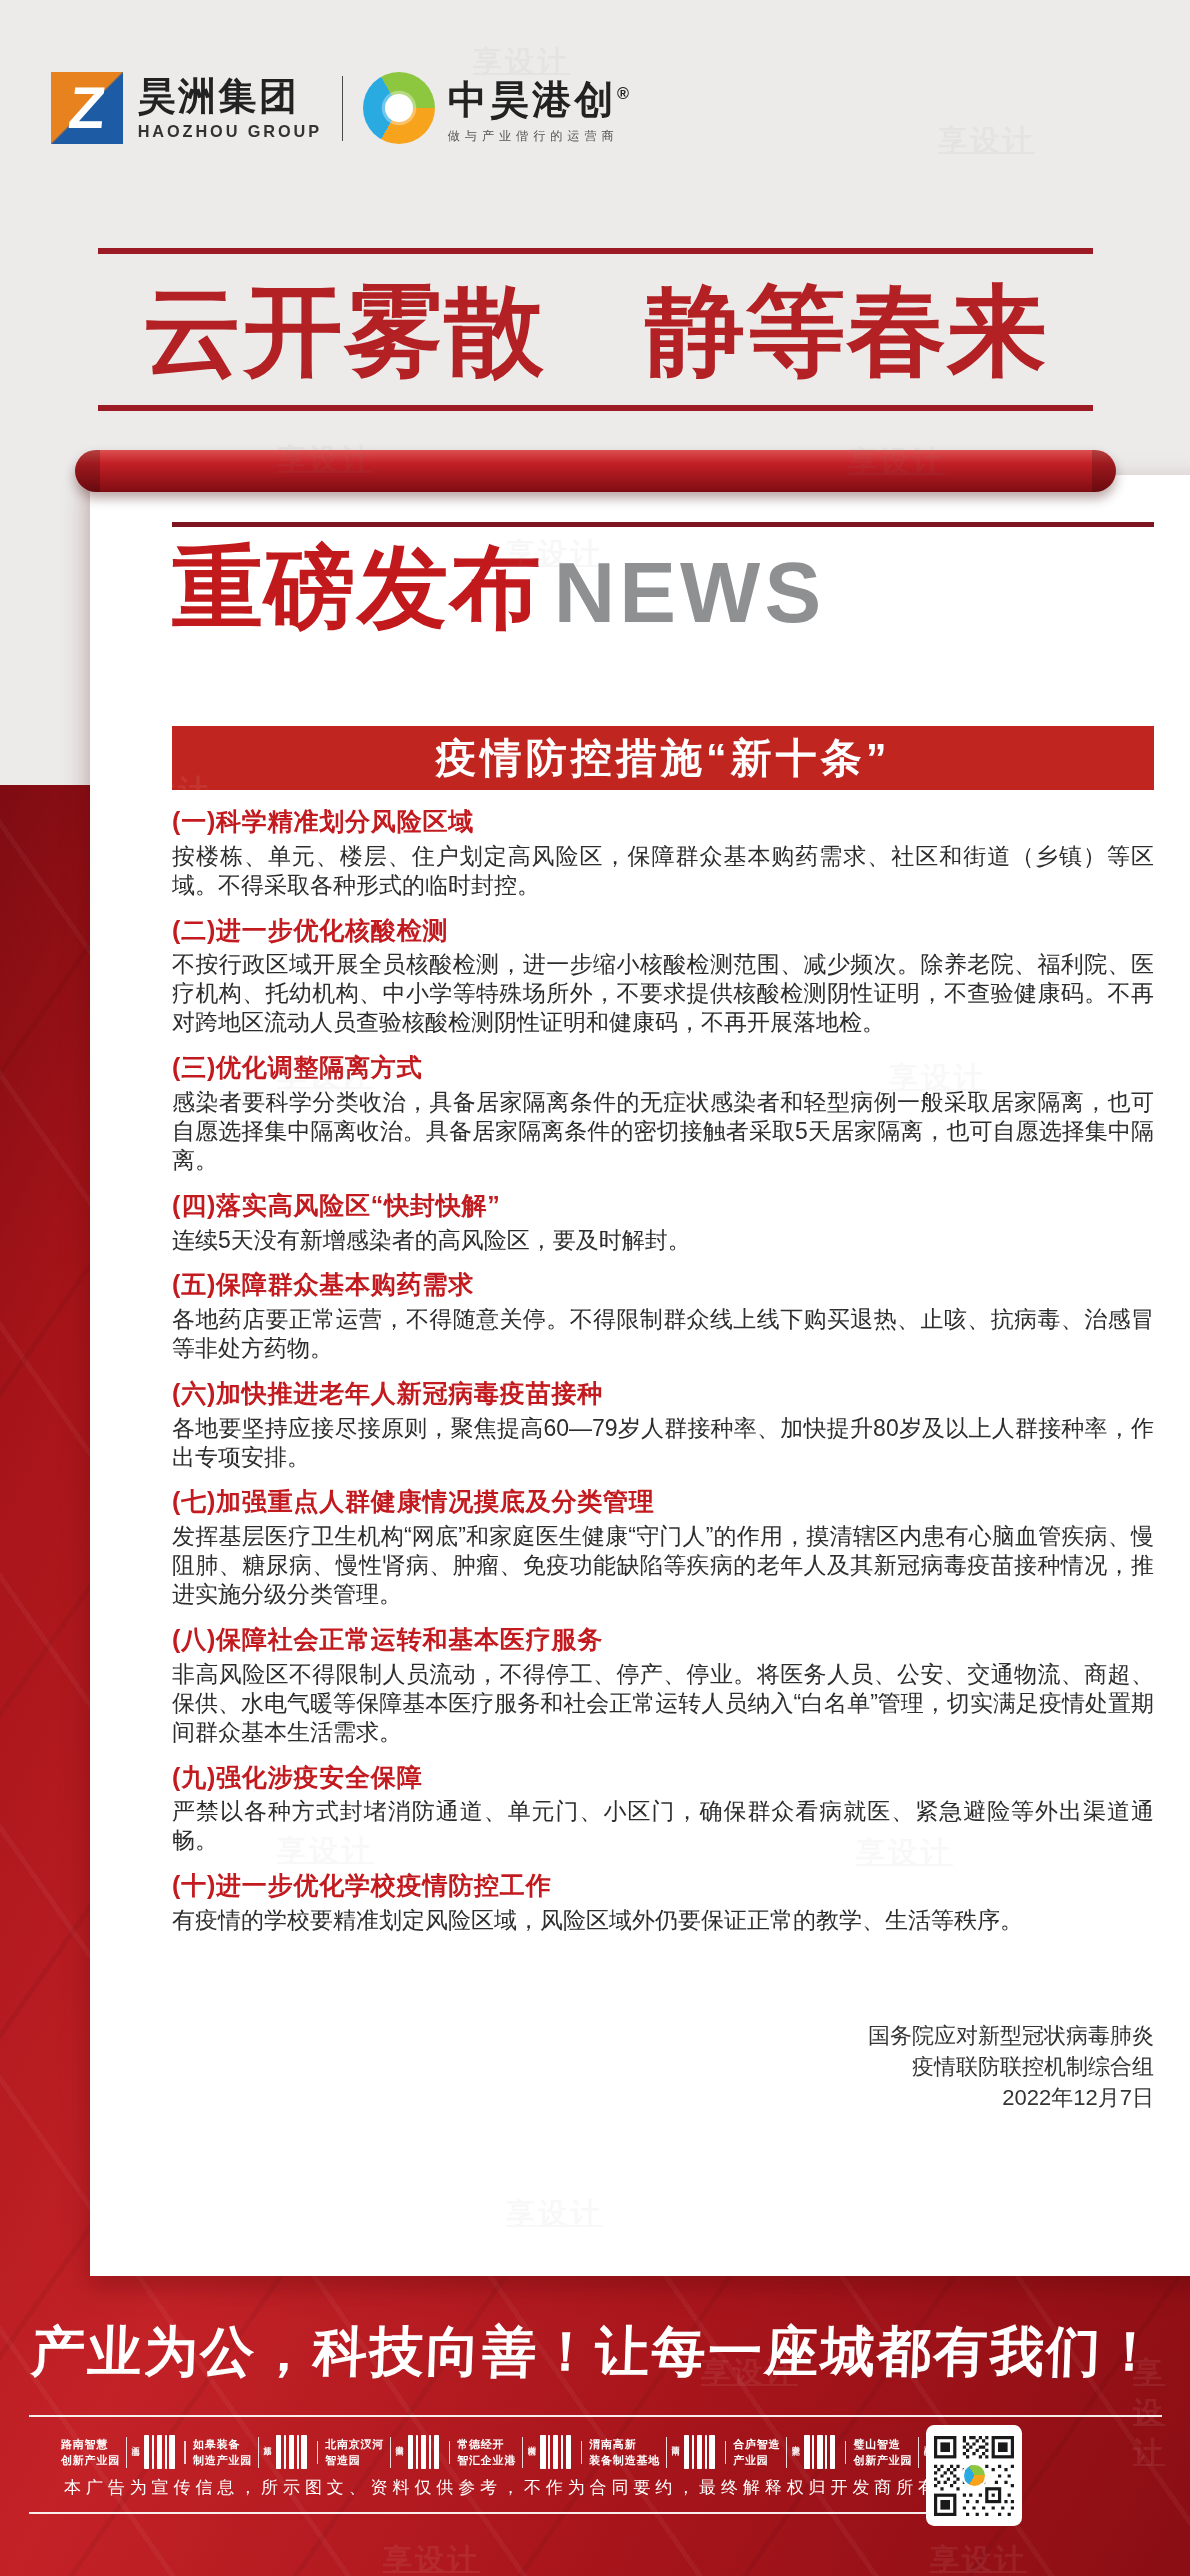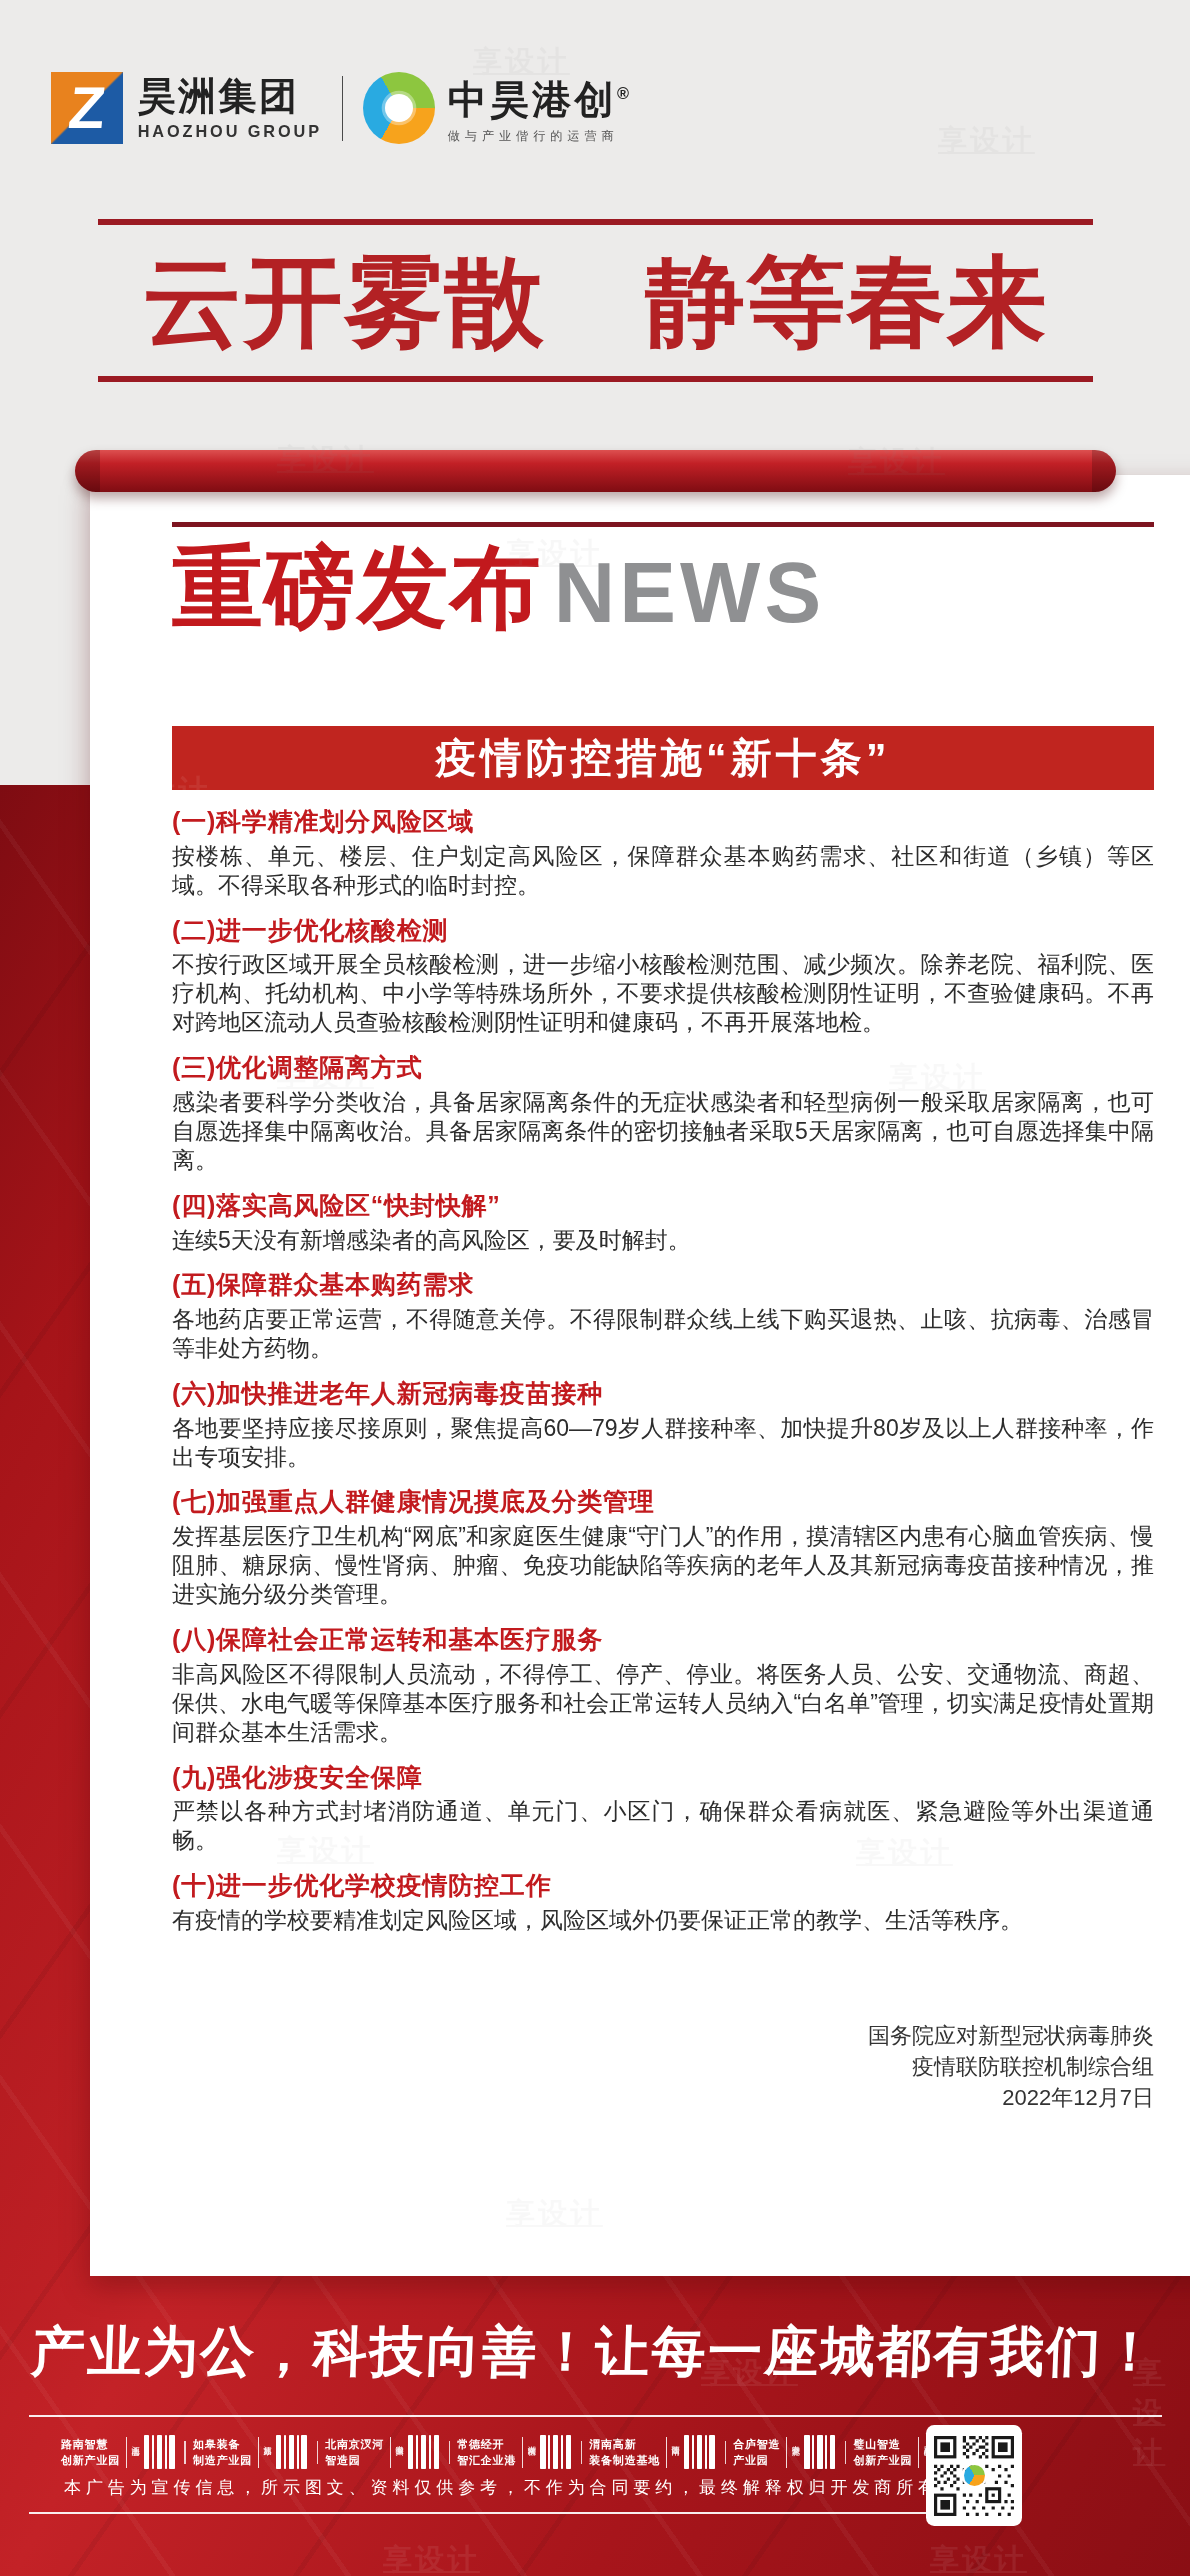--- a/index.html
+++ b/index.html
@@ -23,21 +23,21 @@
   .brand-divider{width:1.6px;height:65px;background:#4a4a4a;margin:0 19.6px;}
   .logo-swirl{position:relative;width:72px;height:72px;border-radius:50%;flex:0 0 72px;
     background:conic-gradient(from 210deg,#29aae1 0 120deg,#8dc63f 120deg 240deg,#f7a31c 240deg 360deg);}
   .logo-swirl::after{content:"";position:absolute;left:22px;top:22px;width:28px;height:28px;border-radius:50%;
     background:#fff;box-shadow:0 0 0 3.3px rgba(255,255,255,.35);}
   .brand-text2{margin-left:13px;}
   .brand2-cn{font-size:39px;font-weight:900;color:#222;letter-spacing:3.3px;line-height:42px;}
   .brand2-cn sup{font-size:16.3px;font-weight:700;}
   .brand2-sub{font-size:12.2px;font-weight:400;color:#555;letter-spacing:4.9px;margin-top:6.5px;}
   
-  .hero{position:absolute;top:219px;left:98px;right:98px;}
+  .hero{position:absolute;top:248px;left:98px;right:98px;}
   .rule{height:5.7px;background:#9b1a23;}
   .hero-title{margin:0;padding:14.7px 0 13px;text-align:center;color:#b32124;
     font-family:"DejaVu Serif","Liberation Serif",serif;font-weight:700;
     font-size:99px;line-height:124px;letter-spacing:1.6px;white-space:nowrap;}
   
   .scroll-bar{position:absolute;left:75px;top:450px;width:1041px;height:42px;border-radius:21px;
     background:linear-gradient(180deg,#dd5050 0%,#c22026 32%,#7f0c12 100%);
     box-shadow:0 6.5px 11.4px rgba(60,0,0,.35);z-index:3;}
   .scroll-bar::before,.scroll-bar::after{content:"";position:absolute;top:0;width:24.5px;height:42px;
     background:rgba(0,0,0,.18);}

